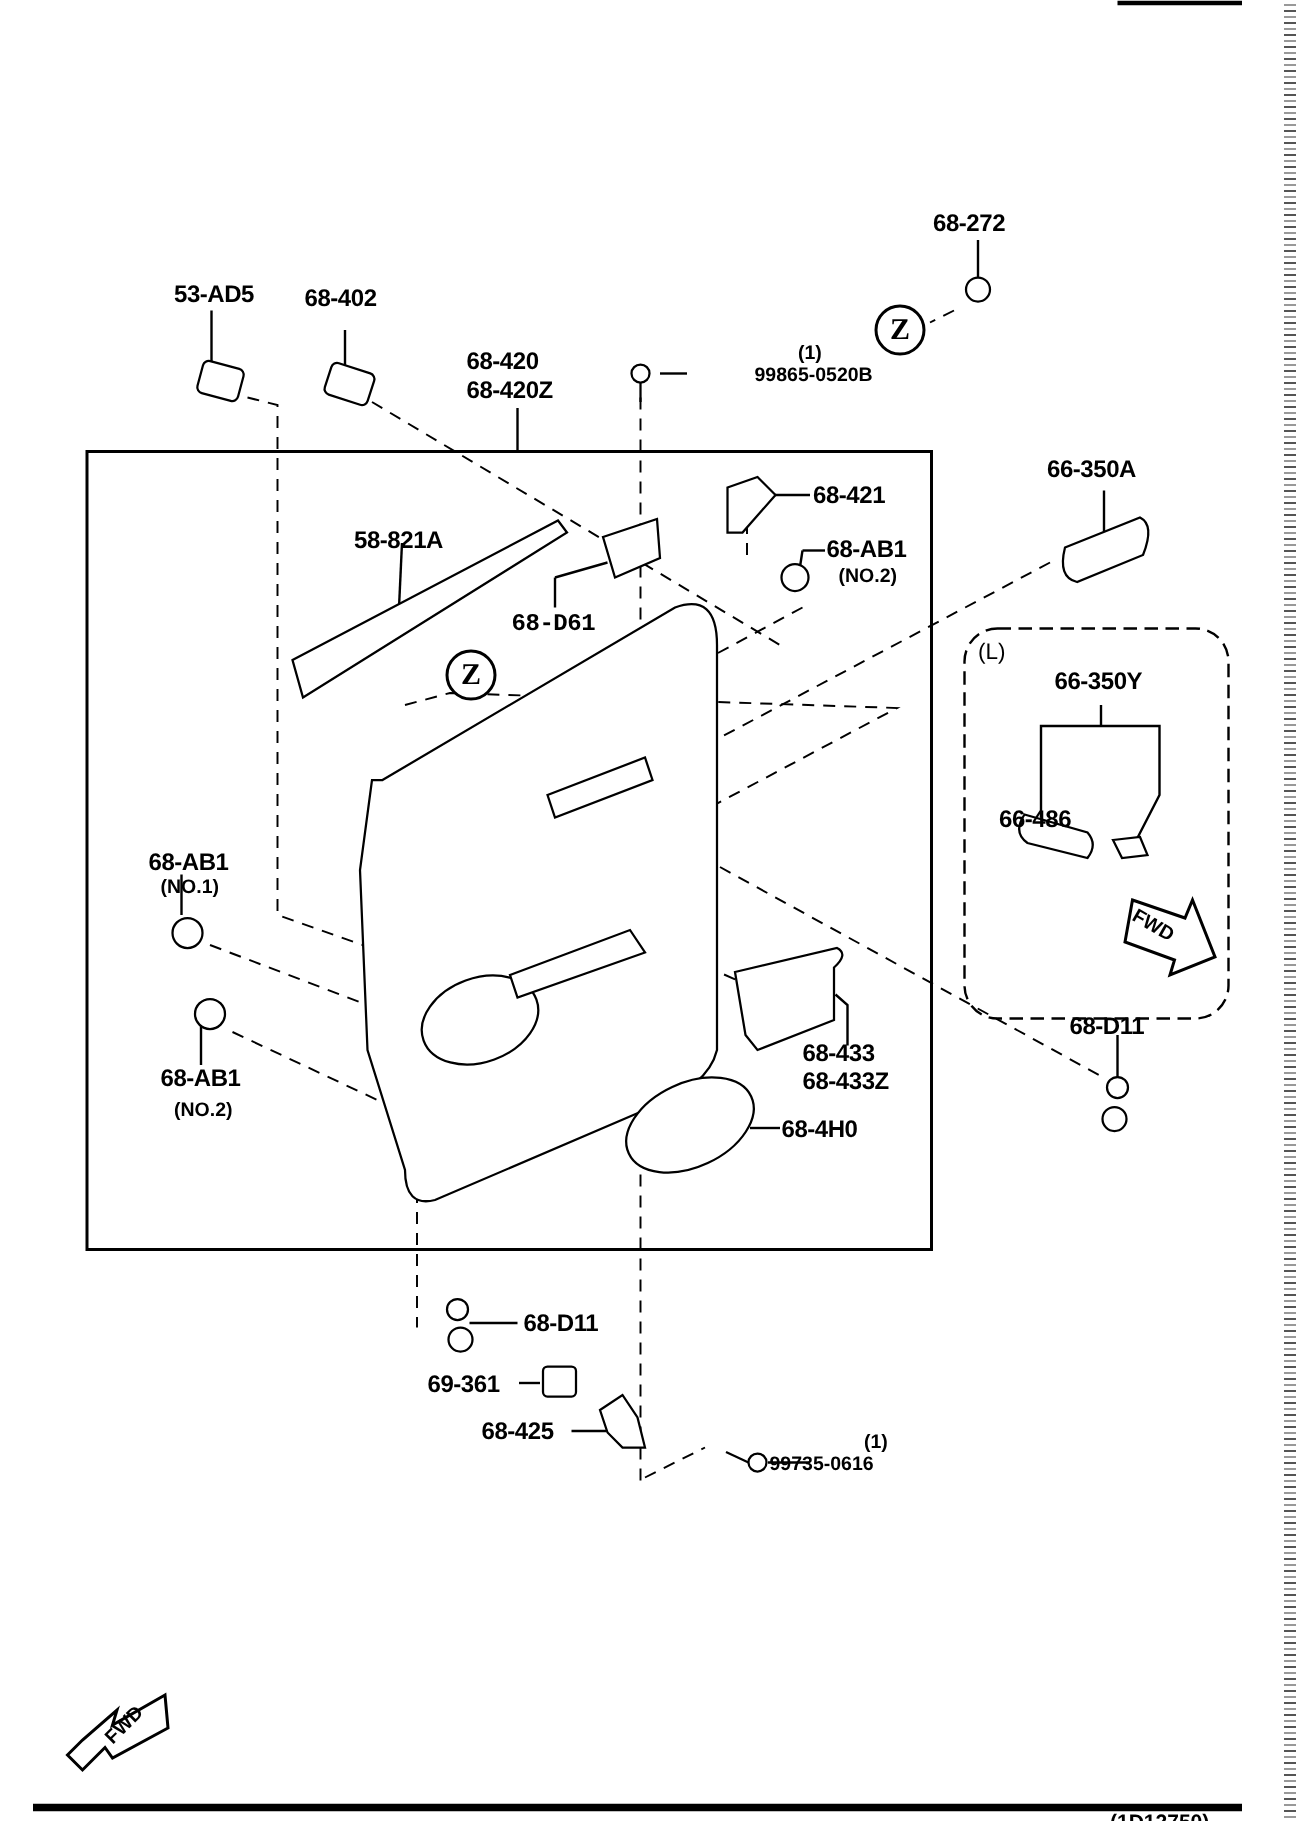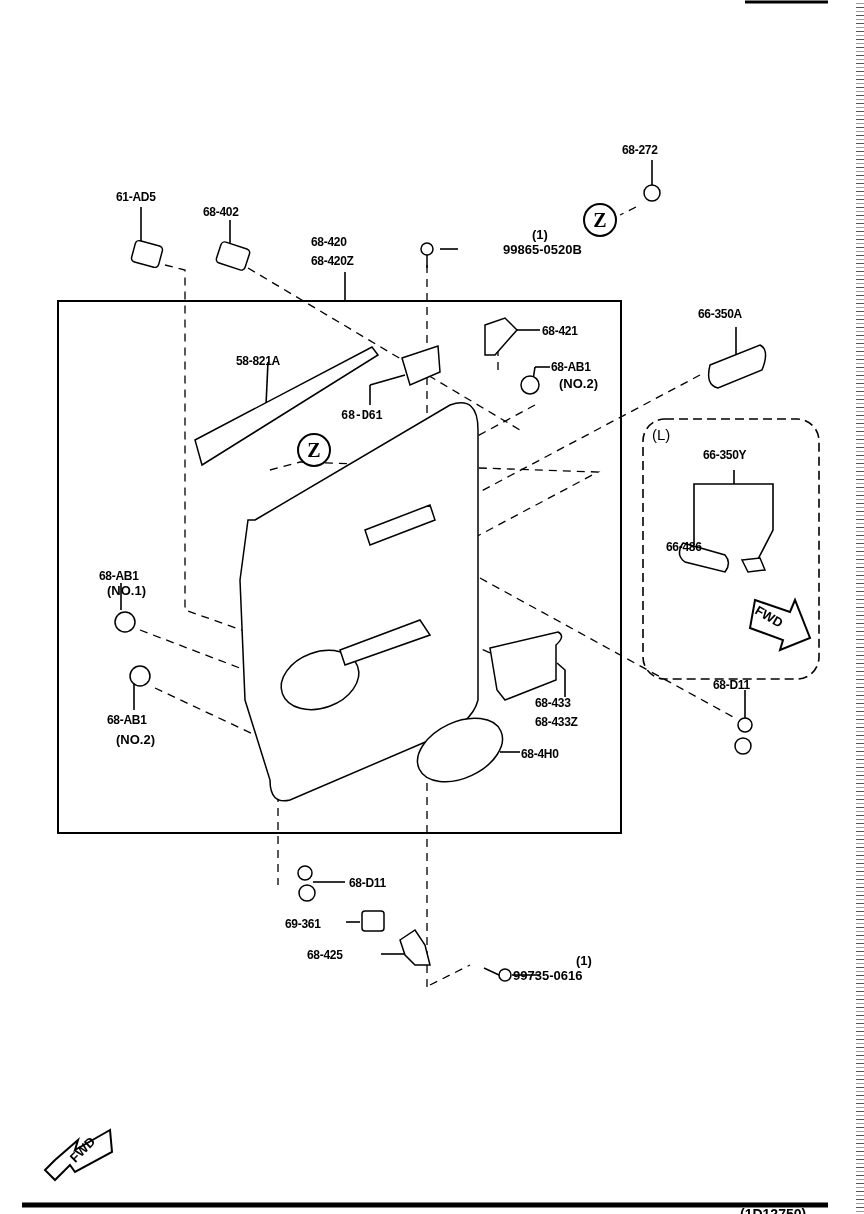--- a/index.html
+++ b/index.html
@@ -1,18 +1,18 @@
 <!DOCTYPE html>
 <html><head>
 <meta charset="utf-8">
 <style>
   html,body{margin:0;padding:0;background:#fff;}
   body{width:864px;height:1214px;position:relative;overflow:hidden;font-family:"Liberation Sans",sans-serif;color:#000;}
   svg{position:absolute;left:0;top:0;}
-  .lbl{position:absolute;font-weight:bold;font-size:12px;letter-spacing:-0.3px;white-space:nowrap;line-height:18px;}
+  .lbl{position:absolute;font-weight:bold;font-size:16px;letter-spacing:-0.3px;white-space:nowrap;line-height:18px;}
   .sm{position:absolute;font-weight:bold;font-size:13px;white-space:nowrap;line-height:14px;}
   .edge{position:absolute;right:0;top:0;width:8px;height:1214px;background:repeating-linear-gradient(#fff 0 3px,#999 3px 4px,#fff 4px 7px,#555 7px 8px);}
   .zc{position:absolute;width:30px;height:30px;border:2px solid #000;border-radius:50%;font-family:"Liberation Serif",serif;font-weight:bold;font-size:20px;text-align:center;line-height:30px;background:#fff;}
   .code{position:absolute;left:740px;top:1206px;font-size:14px;font-weight:bold;}
 </style>
 </head>
 <body>
 
 <svg width="864" height="1214" viewBox="0 0 864 1214">
   <g fill="none" stroke="#000" stroke-width="1.6">
@@ -126,22 +126,22 @@
 
 <div class="edge"></div>
 
 <div class="zc" style="left:583px;top:203px;">Z</div>
 <div class="zc" style="left:297px;top:433px;">Z</div>
 <div class="sm" style="left:652px;top:428px;font-weight:normal;font-size:15px;">(L)</div>
 <div class="sm" style="left:754px;top:610px;transform:rotate(30deg);">FWD</div>
 <div class="sm" style="left:68px;top:1143px;transform:rotate(-45deg);">FWD</div>
 
 <div class="lbl" style="left:622px;top:141px;">68-272</div>
-<div class="lbl" style="left:116px;top:188px;">61-AD5</div>
-<div class="lbl" style="left:203px;top:203px;">68-402</div>
+<div class="lbl" style="left:116px;top:188px;">53-AD5</div>
+<div class="lbl" style="left:203px;top:191px;">68-402</div>
 <div class="lbl" style="left:311px;top:233px;">68-420</div>
 <div class="lbl" style="left:311px;top:252px;">68-420Z</div>
 <div class="sm" style="left:459px;top:243px;margin-left:44px;">99865-0520B</div>
 <div class="sm" style="left:532px;top:228px;">(1)</div>
 <div class="lbl" style="left:542px;top:322px;">68-421</div>
 <div class="lbl" style="left:551px;top:358px;">68-AB1</div>
 <div class="sm" style="left:559px;top:377px;">(NO.2)</div>
 <div class="lbl" style="left:698px;top:305px;">66-350A</div>
 <div class="lbl" style="left:236px;top:352px;">58-821A</div>
 <div class="lbl" style="left:341px;top:407px;font-family:Liberation Mono, monospace;">68-D61</div>
@@ -150,17 +150,17 @@
 <div class="sm" style="left:107px;top:552px;margin-top:32px;">(NO.1)</div>
 <div class="lbl" style="left:99px;top:567px;">68-AB1</div>
 <div class="lbl" style="left:107px;top:711px;">68-AB1</div>
 <div class="sm" style="left:116px;top:733px;">(NO.2)</div>
 <div class="lbl" style="left:713px;top:676px;">68-D11</div>
 <div class="lbl" style="left:535px;top:694px;">68-433</div>
 <div class="lbl" style="left:535px;top:713px;">68-433Z</div>
 <div class="lbl" style="left:521px;top:745px;text-align:right;">68-4H0</div>
 <div class="lbl" style="left:349px;top:874px;">68-D11</div>
 <div class="lbl" style="left:285px;top:915px;">69-361</div>
-<div class="lbl" style="left:307px;top:946px;">68-425</div>
+<div class="lbl" style="left:321px;top:946px;">68-425</div>
 <div class="sm" style="left:513px;top:969px;">99735-0616</div>
 <div class="sm" style="left:576px;top:954px;">(1)</div>
 
 <div class="code">(1D12750)</div>
 
 </body></html>

